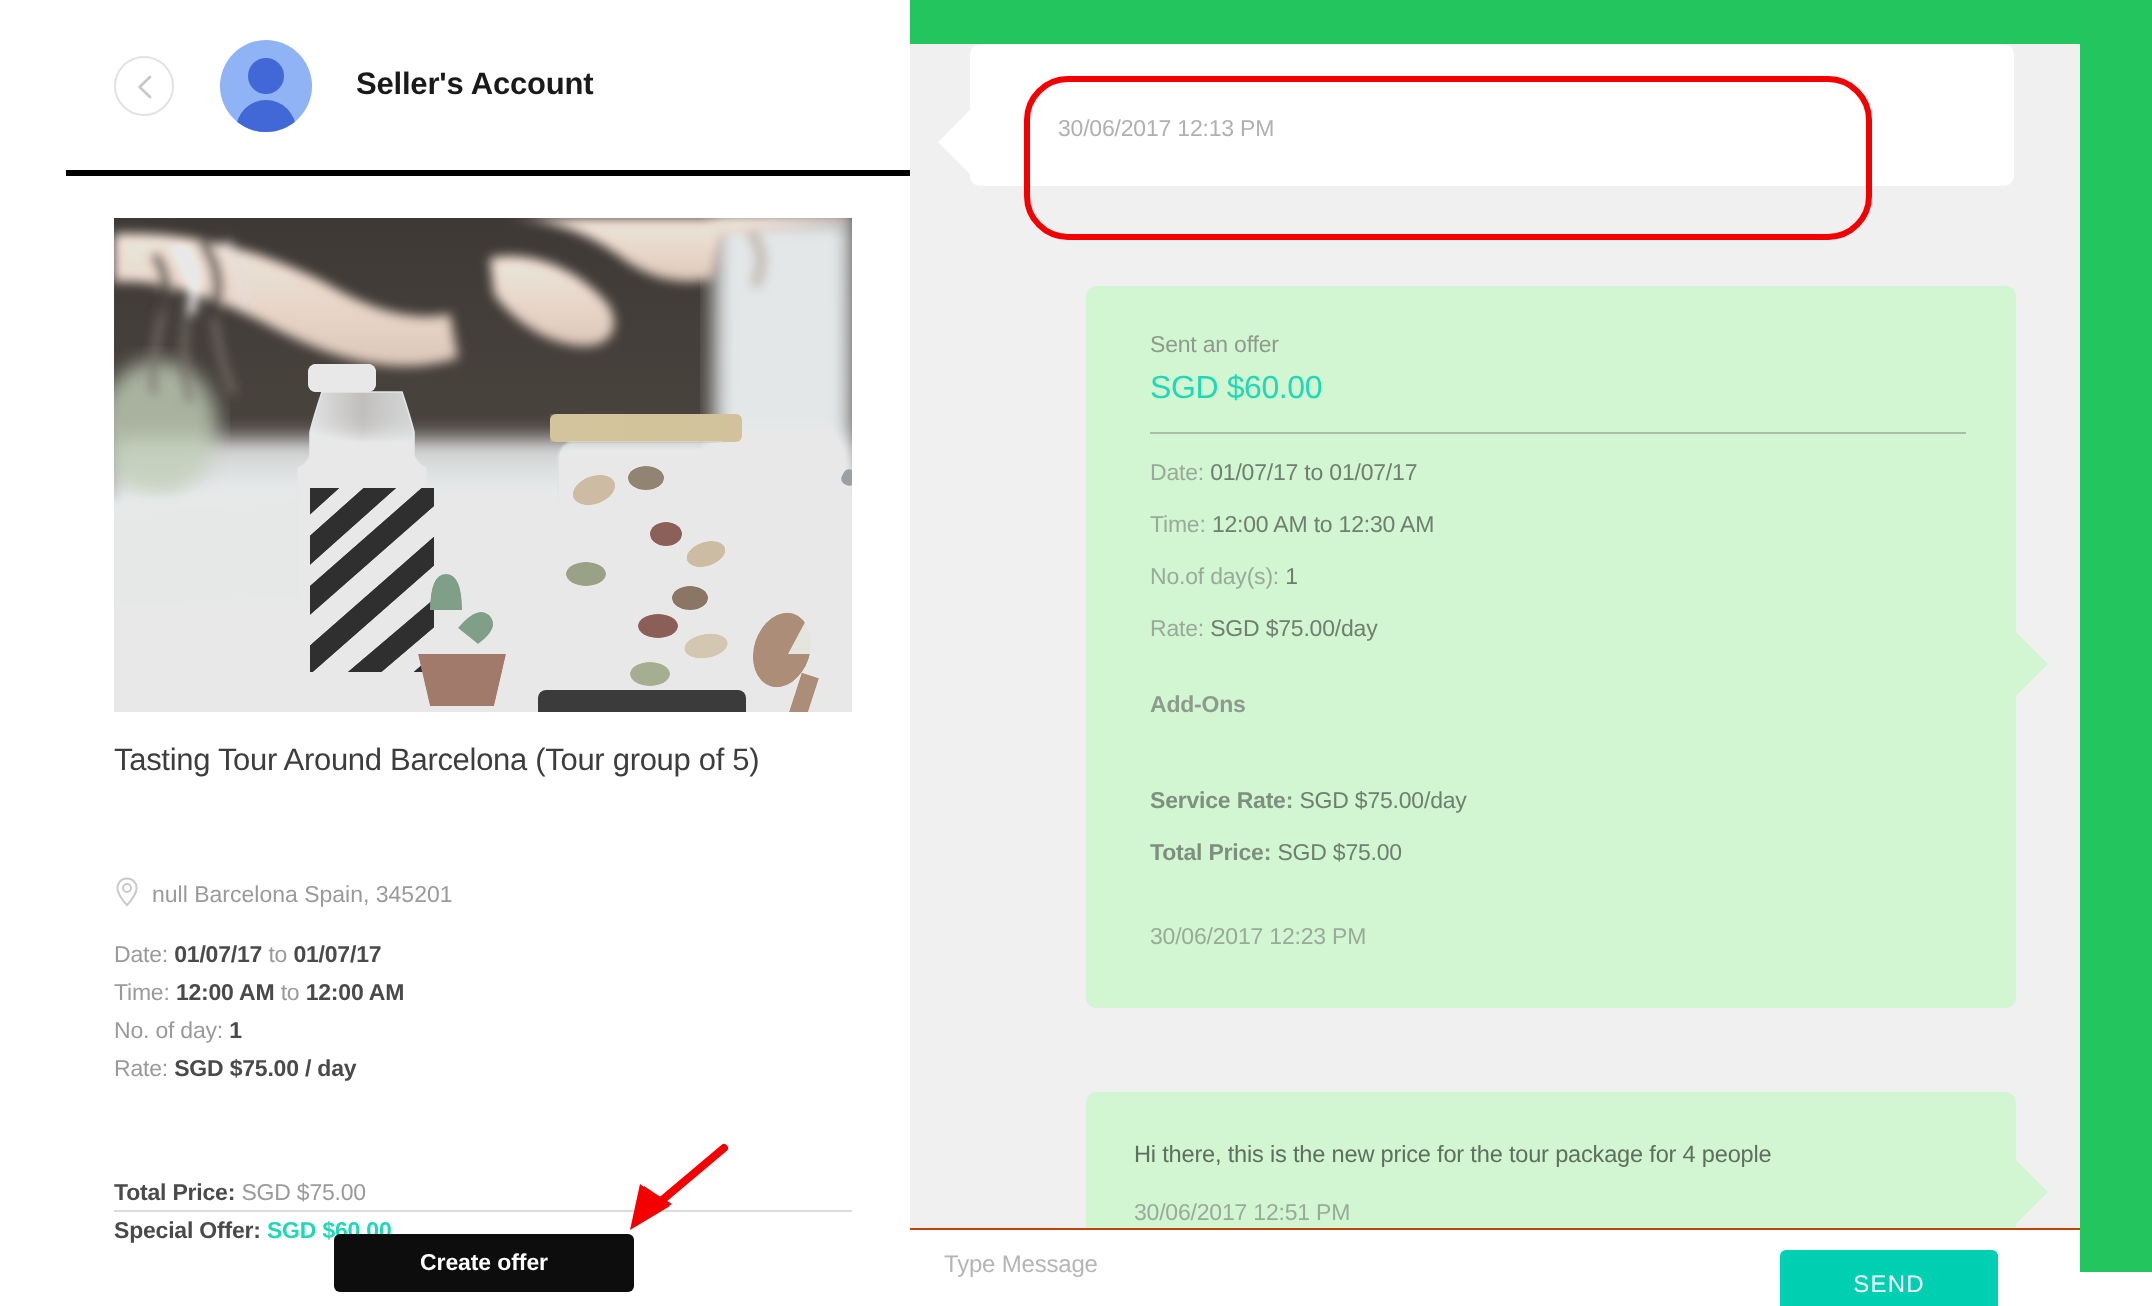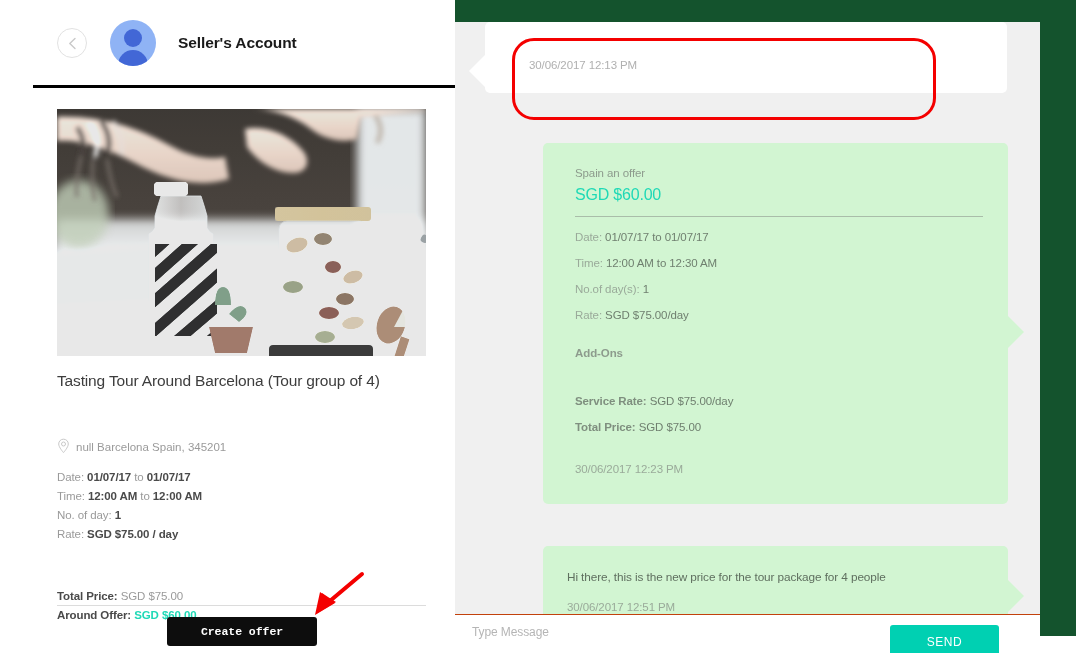--- a/index.html
+++ b/index.html
@@ -10,21 +10,21 @@
     overflow: hidden;
     background: #ffffff;
     font-family: "Liberation Sans", sans-serif;
     -webkit-font-smoothing: antialiased;
   }
 
   #app {
     position: relative;
     width: 1076px;
     height: 636px;
-    background: #14532d;
+    background: #22c55e;
   }
 
   
   #left-panel {
     position: absolute;
     left: 0; top: 0;
     width: 455px;
     height: 653px;
     background: #ffffff;
   }
@@ -160,21 +160,21 @@
     position: absolute;
     left: 167px; top: 617px;
     width: 150px;
     height: 29px;
     background: #0d0d0d;
     border: none;
     border-radius: 3px;
     color: #ffffff;
     font-size: 11.5px;
     font-weight: bold;
-    font-family: Liberation Mono, monospace;
+    font-family: Liberation Sans, sans-serif;
     cursor: pointer;
     letter-spacing: -0.05px;
   }
 
   
   #annotation-arrow {
     position: absolute;
     left: 306px; top: 570px;
     width: 60px; height: 48px;
     pointer-events: none;
@@ -501,21 +501,21 @@
         </g>
 
         <g transform="rotate(28 352 160)">
           <rect x="348" y="128" width="7" height="54" rx="3" fill="#cfd6da"></rect>
           <rect x="348" y="122" width="7" height="8" rx="3" fill="#7d8b92"></rect>
         </g>
       </svg>
     </div>
 
     <div id="listing-info">
-      <div class="listing-title">Tasting Tour Around Barcelona (Tour group of 4)</div>
+      <div class="listing-title">Tasting Tour Around Barcelona (Tour group of 5)</div>
 
       <div class="listing-location">
         <span class="pin">
           <svg width="13" height="16" viewBox="0 0 13 16">
             <path d="M6.5 1.2 C9.3 1.2 11.3 3.3 11.3 6 C11.3 9.2 6.5 14.6 6.5 14.6 C6.5 14.6 1.7 9.2 1.7 6 C1.7 3.3 3.7 1.2 6.5 1.2 Z" fill="none" stroke="#c9c9c9" stroke-width="1"></path>
             <circle cx="6.5" cy="6" r="2" fill="none" stroke="#c9c9c9" stroke-width="1"></circle>
           </svg>
         </span>
         <span>null Barcelona Spain, 345201</span>
       </div>
@@ -543,21 +543,21 @@
         <span>Rate:</span>
         <b>SGD $75.00 / day</b>
       </div>
 
       <div class="price-block">
         <div class="price-line">
           <span class="lbl">Total Price:</span>
           <span>SGD $75.00</span>
         </div>
         <div class="price-line">
-          <span class="lbl">Around Offer:</span>
+          <span class="lbl">Special Offer:</span>
           <span class="teal">SGD $60.00</span>
         </div>
       </div>
     </div>
 
     <div id="left-divider"></div>
 
     <button id="create-offer-button">Create offer</button>
 
     <svg id="annotation-arrow" viewBox="0 0 60 48">
@@ -569,21 +569,21 @@
 
   <div id="chat-panel">
 
     <div id="messages">
 
       <div class="bubble-in">
         <div class="msg-time">30/06/2017 12:13 PM</div>
       </div>
 
       <div class="bubble-out" id="offer-bubble">
-        <div class="offer-sent-label">Spain an offer</div>
+        <div class="offer-sent-label">Sent an offer</div>
         <div class="offer-amount">SGD $60.00</div>
         <div class="offer-hr"></div>
 
         <div class="offer-line">
           <span>Date:</span>
           <span class="val">01/07/17 to 01/07/17</span>
         </div>
         <div class="offer-line">
           <span>Time:</span>
           <span class="val">12:00 AM to 12:30 AM</span>

